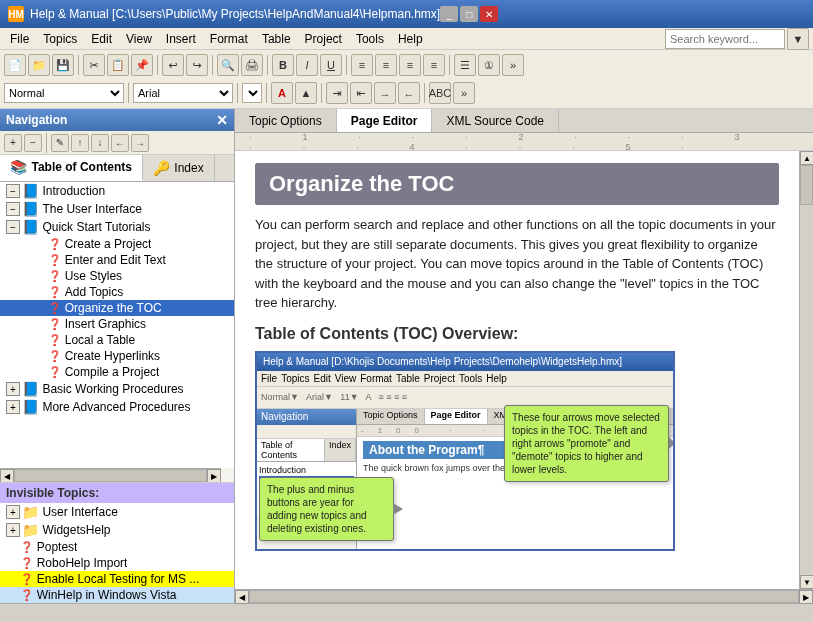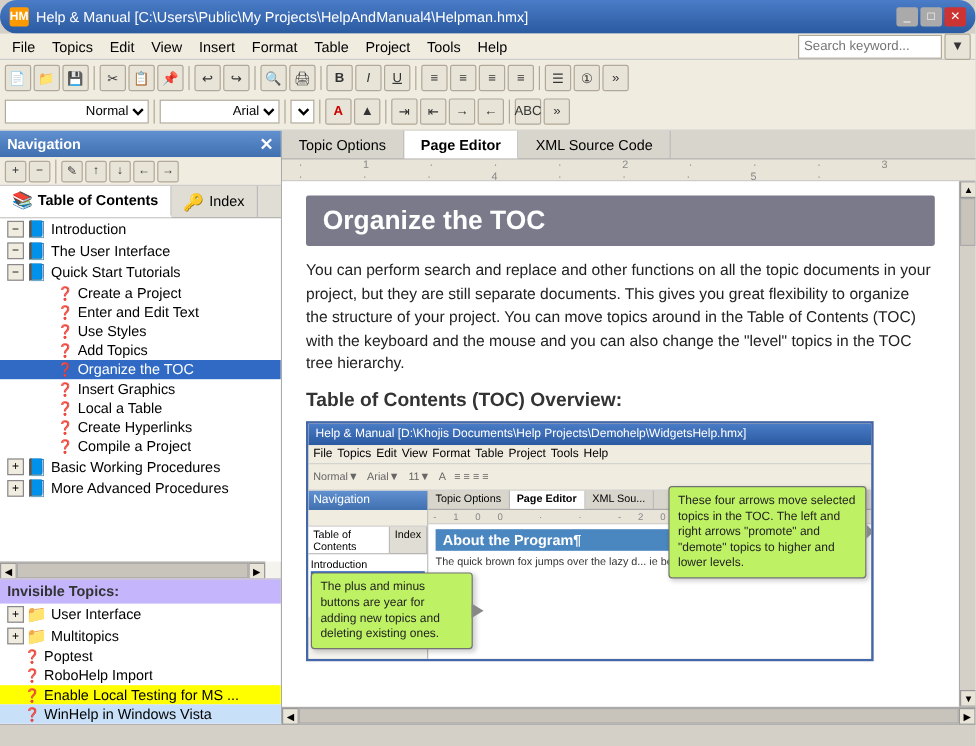--- a/index.html
+++ b/index.html
@@ -6,22 +6,20 @@
     body { font-family: Arial, sans-serif; font-size: 12px; background: #d4d0c8; width: 813px; height: 622px; overflow: hidden; }
 
     
     .title-bar {
       background: linear-gradient(to bottom, #4a7cc7, #2a5aa0);
       color: white;
       height: 28px;
       display: flex;
       align-items: center;
       padding: 0 8px;
-      justify-content: space-between;
-      border-radius: 14px;
     }
     .title-bar-left { display: flex; align-items: center; gap: 6px; font-size: 12px; }
     .title-icon { width: 16px; height: 16px; background: #ff9900; border-radius: 2px; font-size: 10px; display: flex; align-items: center; justify-content: center; color: white; font-weight: bold; }
     .title-controls { display: flex; gap: 2px; }
     .title-btn { width: 18px; height: 16px; display: flex; align-items: center; justify-content: center; font-size: 10px; cursor: pointer; border-radius: 2px; }
     .title-btn.min { background: #aaa; }
     .title-btn.max { background: #aaa; }
     .title-btn.close { background: #cc3333; color: white; }
 
     
@@ -231,21 +229,21 @@
       margin-bottom: 8px;
     }
 
     
     .inner-screenshot {
       border: 2px solid #4466aa;
       background: #e8e4d0;
       font-size: 10px;
       position: relative;
       margin-top: 4px;
-      width: 473px;
+      width: 420px;
       height: 200px;
       overflow: hidden;
     }
     .inner-title-bar {
       background: linear-gradient(to bottom, #4a7cc7, #2a5aa0);
       color: white;
       height: 18px;
       display: flex;
       align-items: center;
       padding: 0 6px;
@@ -406,21 +404,21 @@
       background: #d4d0c8;
       border-top: 1px solid #aaa;
       display: flex;
       align-items: center;
       padding: 0 6px;
       font-size: 11px;
       color: #333;
     }
 
     
-    .format-combo { height: 20px; font-size: 11px; border: 1px solid #b0a898; background: white; text-align: right; }
+    .format-combo { height: 20px; font-size: 11px; border: 1px solid #b0a898; background: white; }
   </style>
 </head>
 <body>
 
 <div class="title-bar">
   <div class="title-bar-left">
     <div class="title-icon">HM</div>
     <span>Help &amp; Manual [C:\Users\Public\My Projects\HelpAndManual4\Helpman.hmx]</span>
   </div>
   <div class="title-controls">
@@ -634,21 +632,21 @@
         <div class="tree-item">
           <span class="tree-indent" style="width:4px"></span>
           <span class="tree-toggle">+</span>
           <span class="tree-icon">📁</span>
           <span class="tree-label">User Interface</span>
         </div>
         <div class="tree-item">
           <span class="tree-indent" style="width:4px"></span>
           <span class="tree-toggle">+</span>
           <span class="tree-icon">📁</span>
-          <span class="tree-label">Multitopics</span>
+          <span class="tree-label">WidgetsHelp</span>
         </div>
         <div class="tree-item">
           <span class="tree-indent" style="width:4px"></span>
           <span style="width:14px;display:inline-block"></span>
           <span class="tree-icon" style="font-size:11px">❓</span>
           <span class="tree-label">Poptest</span>
         </div>
         <div class="tree-item">
           <span class="tree-indent" style="width:4px"></span>
           <span style="width:14px;display:inline-block"></span>

